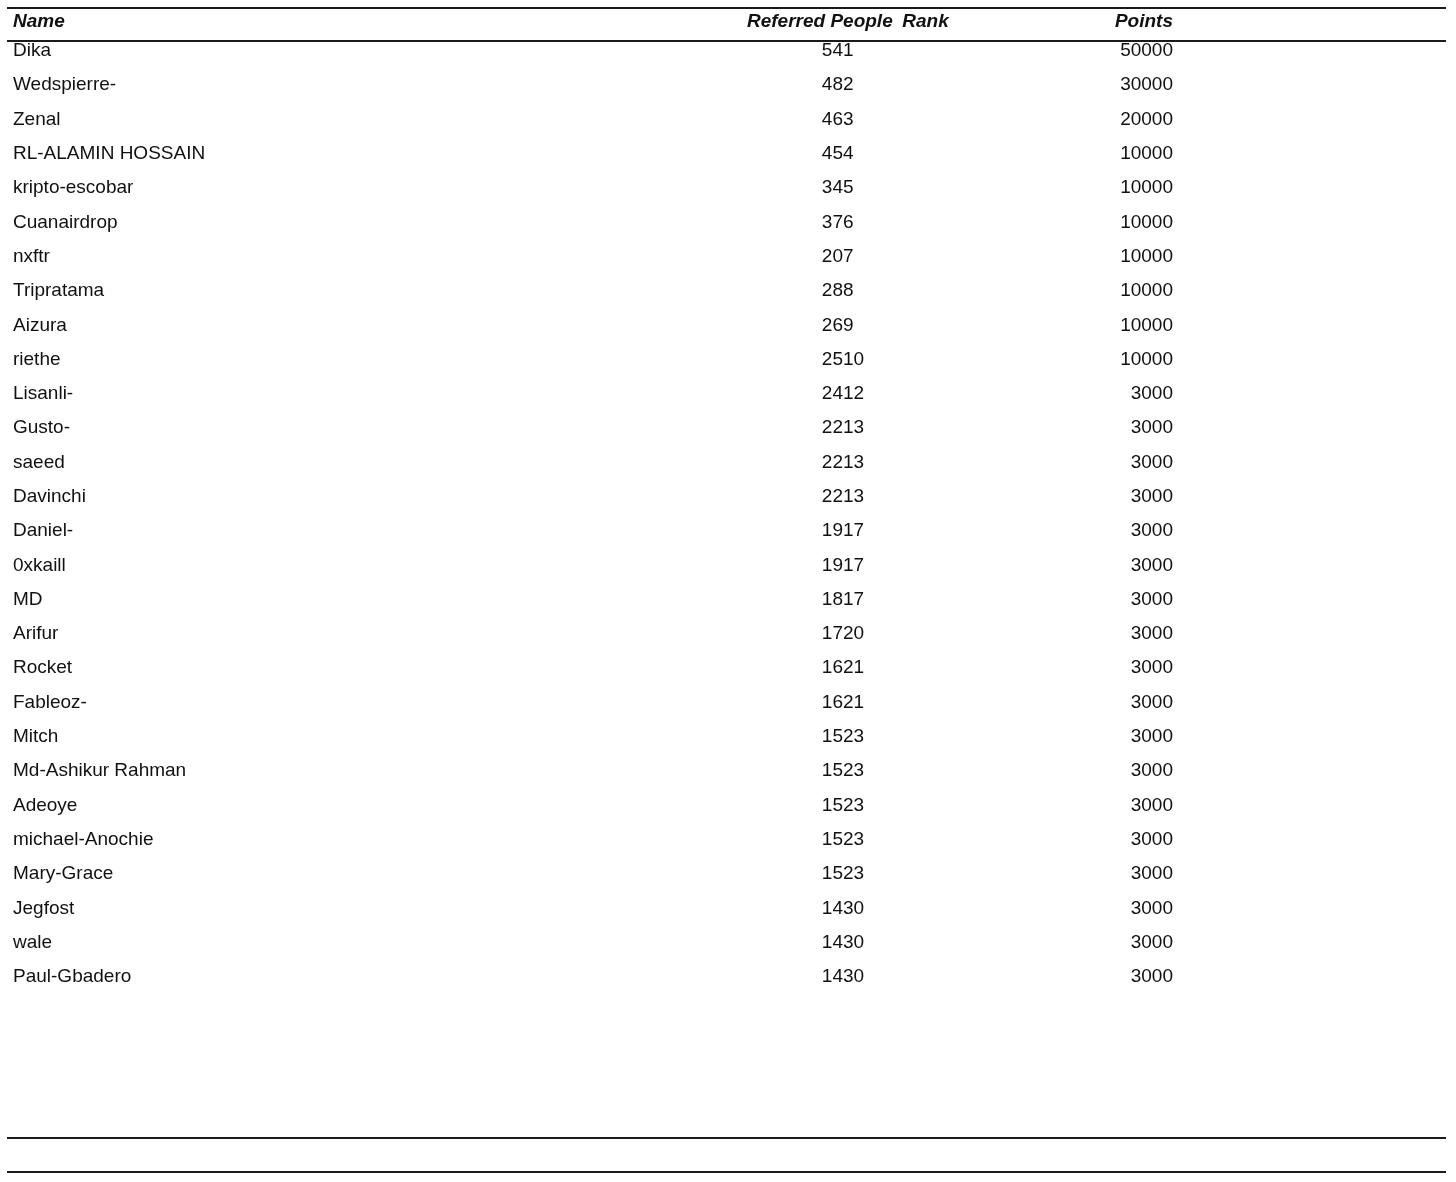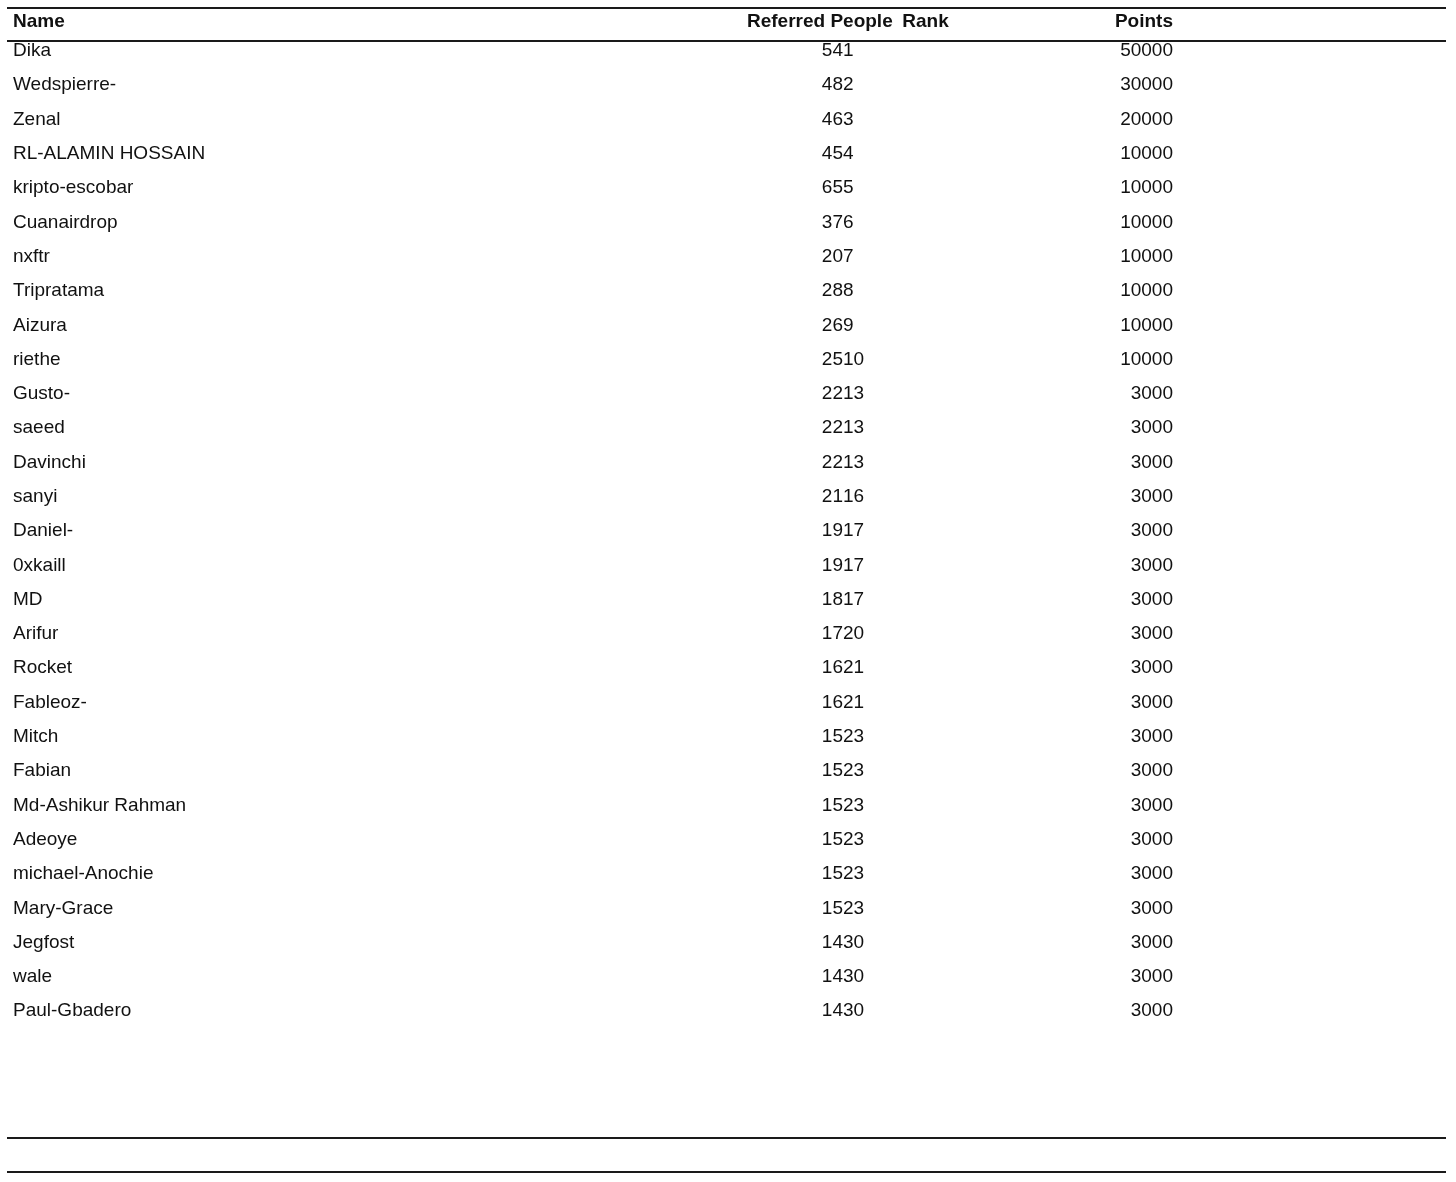--- a/index.html
+++ b/index.html
@@ -10,21 +10,21 @@
     .rule { position: absolute; left: 7px; width: 1439px; height: 2px; background: #1a1a1a; }
     .rule-top { top: 7px; }
     .rule-head { top: 40px; }
     .rule-bottom { top: 1137px; }
     .rule-foot { top: 1171px; }
     table.board {
       position: absolute; left: 7px; top: 9px; width: 1439px;
       border-collapse: collapse; table-layout: fixed; font-size: 19px;
     }
     table.board th, table.board td { padding: 0; white-space: nowrap; }
-    table.board thead tr { height: 24px; }
+    table.board thead tr { height: 24px; font-style: italic; }
     table.board tbody tr { height: 34.3px; }
     table.board th { font-weight: bold; vertical-align: middle; }
     .col-name { text-align: left; padding-left: 6px !important; }
     .col-ref { text-align: right; }
     .col-rank { }
     .col-points { text-align: right; }
     .col-spacer { }
   </style>
 </head>
 <body>
@@ -75,21 +75,21 @@
       </tr>
       <tr>
         <td class="col-name">RL-ALAMIN HOSSAIN</td>
         <td class="col-ref">45</td>
         <td class="col-rank">4</td>
         <td class="col-points">10000</td>
         <td></td>
       </tr>
       <tr>
         <td class="col-name">kripto-escobar</td>
-        <td class="col-ref">65</td>
+        <td class="col-ref">34</td>
         <td class="col-rank">5</td>
         <td class="col-points">10000</td>
         <td></td>
       </tr>
       <tr>
         <td class="col-name">Cuanairdrop</td>
         <td class="col-ref">37</td>
         <td class="col-rank">6</td>
         <td class="col-points">10000</td>
         <td></td>
@@ -116,20 +116,27 @@
         <td></td>
       </tr>
       <tr>
         <td class="col-name">riethe</td>
         <td class="col-ref">25</td>
         <td class="col-rank">10</td>
         <td class="col-points">10000</td>
         <td></td>
       </tr>
       <tr>
+        <td class="col-name">Lisanli-</td>
+        <td class="col-ref">24</td>
+        <td class="col-rank">12</td>
+        <td class="col-points">3000</td>
+        <td></td>
+      </tr>
+      <tr>
         <td class="col-name">Gusto-</td>
         <td class="col-ref">22</td>
         <td class="col-rank">13</td>
         <td class="col-points">3000</td>
         <td></td>
       </tr>
       <tr>
         <td class="col-name">saeed</td>
         <td class="col-ref">22</td>
         <td class="col-rank">13</td>
@@ -137,27 +144,20 @@
         <td></td>
       </tr>
       <tr>
         <td class="col-name">Davinchi</td>
         <td class="col-ref">22</td>
         <td class="col-rank">13</td>
         <td class="col-points">3000</td>
         <td></td>
       </tr>
       <tr>
-        <td class="col-name">sanyi</td>
-        <td class="col-ref">21</td>
-        <td class="col-rank">16</td>
-        <td class="col-points">3000</td>
-        <td></td>
-      </tr>
-      <tr>
         <td class="col-name">Daniel-</td>
         <td class="col-ref">19</td>
         <td class="col-rank">17</td>
         <td class="col-points">3000</td>
         <td></td>
       </tr>
       <tr>
         <td class="col-name">0xkaill</td>
         <td class="col-ref">19</td>
         <td class="col-rank">17</td>
@@ -187,27 +187,20 @@
       </tr>
       <tr>
         <td class="col-name">Fableoz-</td>
         <td class="col-ref">16</td>
         <td class="col-rank">21</td>
         <td class="col-points">3000</td>
         <td></td>
       </tr>
       <tr>
         <td class="col-name">Mitch</td>
-        <td class="col-ref">15</td>
-        <td class="col-rank">23</td>
-        <td class="col-points">3000</td>
-        <td></td>
-      </tr>
-      <tr>
-        <td class="col-name">Fabian</td>
         <td class="col-ref">15</td>
         <td class="col-rank">23</td>
         <td class="col-points">3000</td>
         <td></td>
       </tr>
       <tr>
         <td class="col-name">Md-Ashikur Rahman</td>
         <td class="col-ref">15</td>
         <td class="col-rank">23</td>
         <td class="col-points">3000</td>

